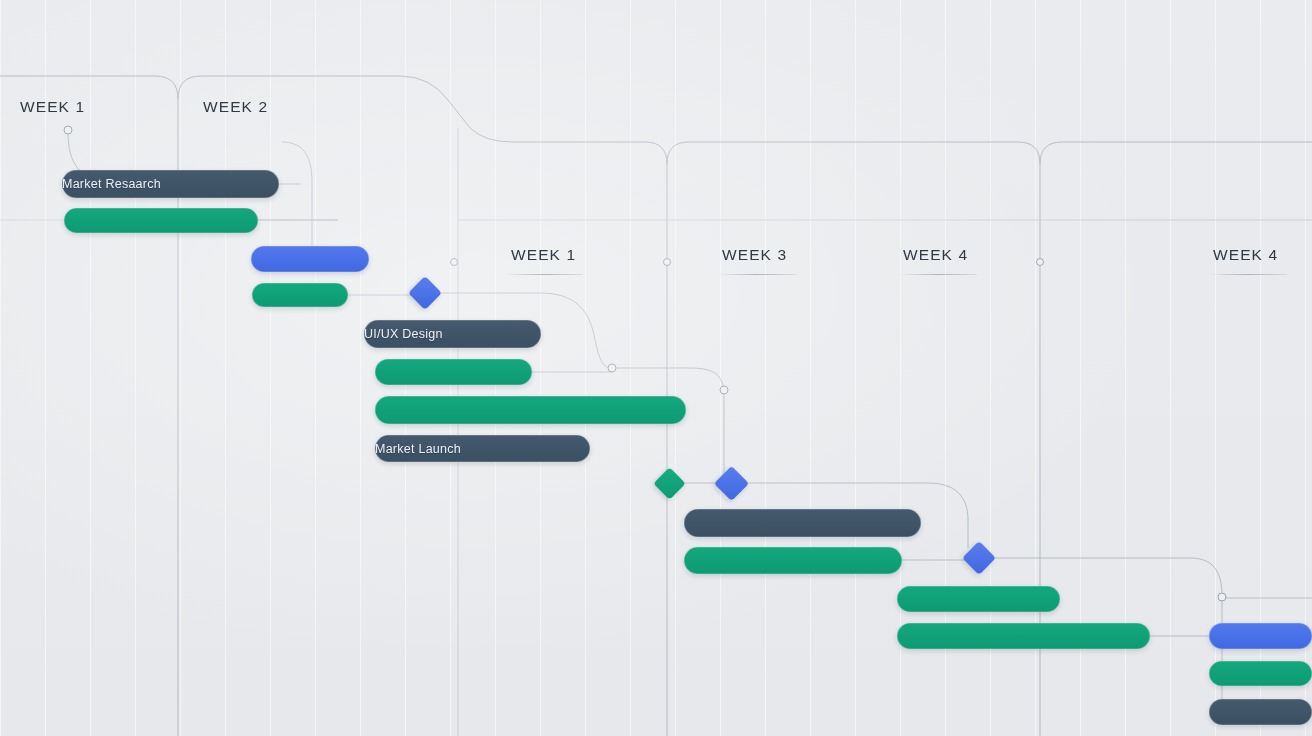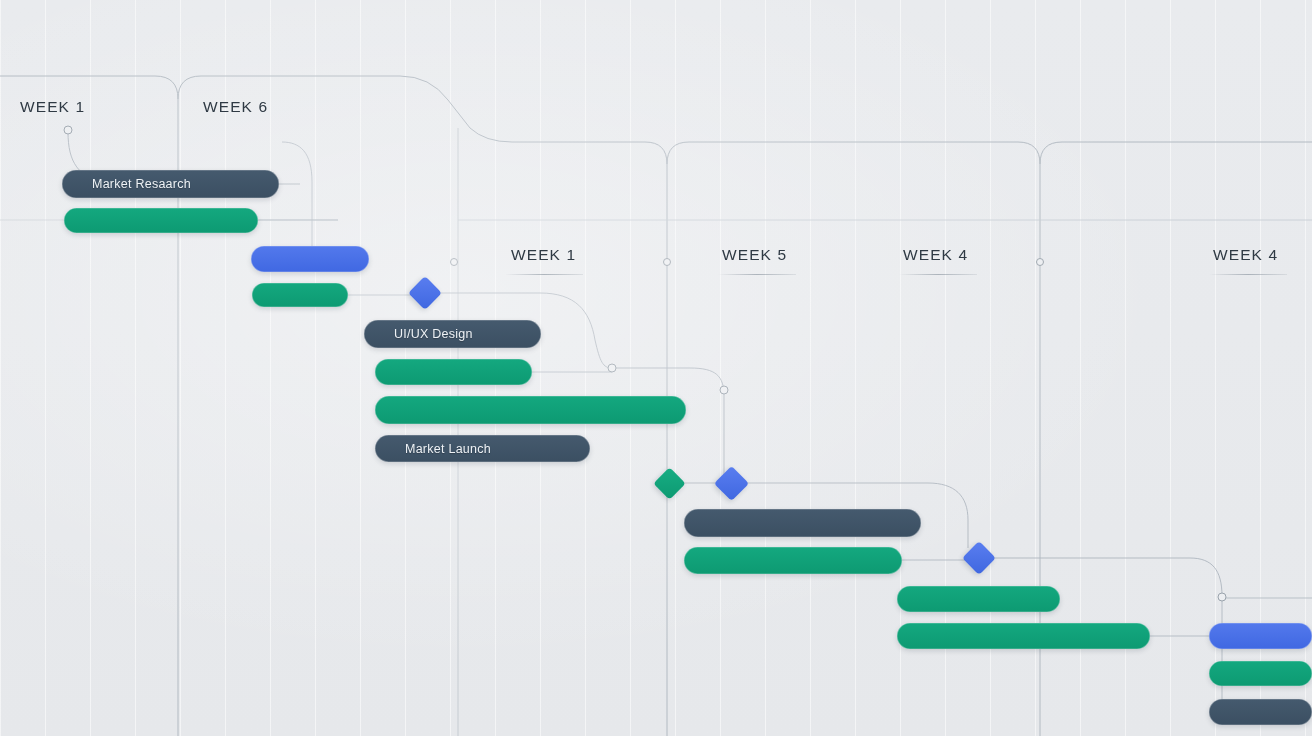--- a/index.html
+++ b/index.html
@@ -53,21 +53,21 @@
     border-radius: 999px;
     display: flex; align-items: center;
     color: #eef2f6;
     font-size: 12.5px;
     letter-spacing: .25px;
     box-shadow: 0 2px 5px rgba(40,55,70,0.17), 0 0 0 .6px rgba(255,255,255,0.35) inset;
   }
   .bar.dark  { background: linear-gradient(180deg,#455a6e 0%, #3b4f62 100%); }
   .bar.green { background: linear-gradient(180deg,#14a87f 0%, #0d9a72 100%); }
   .bar.blue  { background: linear-gradient(180deg,#5379ec 0%, #4068e2 100%); }
-  .bar .lbl { padding-left: 30px; text-shadow: 0 1px 1px rgba(0,0,0,.25); }
+  .bar .lbl { text-shadow: 0 1px 1px rgba(0,0,0,.25); }
 
   .dia {
     position: absolute;
     transform: rotate(45deg);
     border-radius: 4px;
     box-shadow: 0 2px 5px rgba(40,55,70,0.2);
   }
   .dia.blue  { background: linear-gradient(135deg,#5a7ef0 0%, #3f67e0 100%); }
   .dia.green { background: linear-gradient(135deg,#17ad83 0%, #0d9a72 100%); }
 </style>
@@ -119,24 +119,24 @@
       <circle cx="612" cy="368" r="4"></circle>
       <circle cx="724" cy="390" r="4"></circle>
       <circle cx="1222" cy="597" r="4"></circle>
     </g>
   </svg>
 
   <div class="vignette"></div>
 
   <div id="weeks">
       <div class="wk" style="left: 20px; top: 98px;">WEEK 1</div>
-      <div class="wk" style="left: 203px; top: 98px;">WEEK 6</div>
+      <div class="wk" style="left: 203px; top: 98px;">WEEK 2</div>
       <div class="wk" style="left: 511px; top: 246px;">WEEK 1</div>
       <div class="wk-rule" style="left: 505px; top: 274px; width: 78px;"></div>
-      <div class="wk" style="left: 722px; top: 246px;">WEEK 5</div>
+      <div class="wk" style="left: 722px; top: 246px;">WEEK 3</div>
       <div class="wk-rule" style="left: 718px; top: 274px; width: 78px;"></div>
       <div class="wk" style="left: 903px; top: 246px;">WEEK 4</div>
       <div class="wk-rule" style="left: 899px; top: 274px; width: 78px;"></div>
       <div class="wk" style="left: 1213px; top: 246px;">WEEK 4</div>
       <div class="wk-rule" style="left: 1209px; top: 274px; width: 78px;"></div>
     </div>
 
   <div id="bars">
       <div class="bar dark" style="left: 62px; top: 170px; width: 217px; height: 28px;">
         <span class="lbl">Market Resaarch</span>

